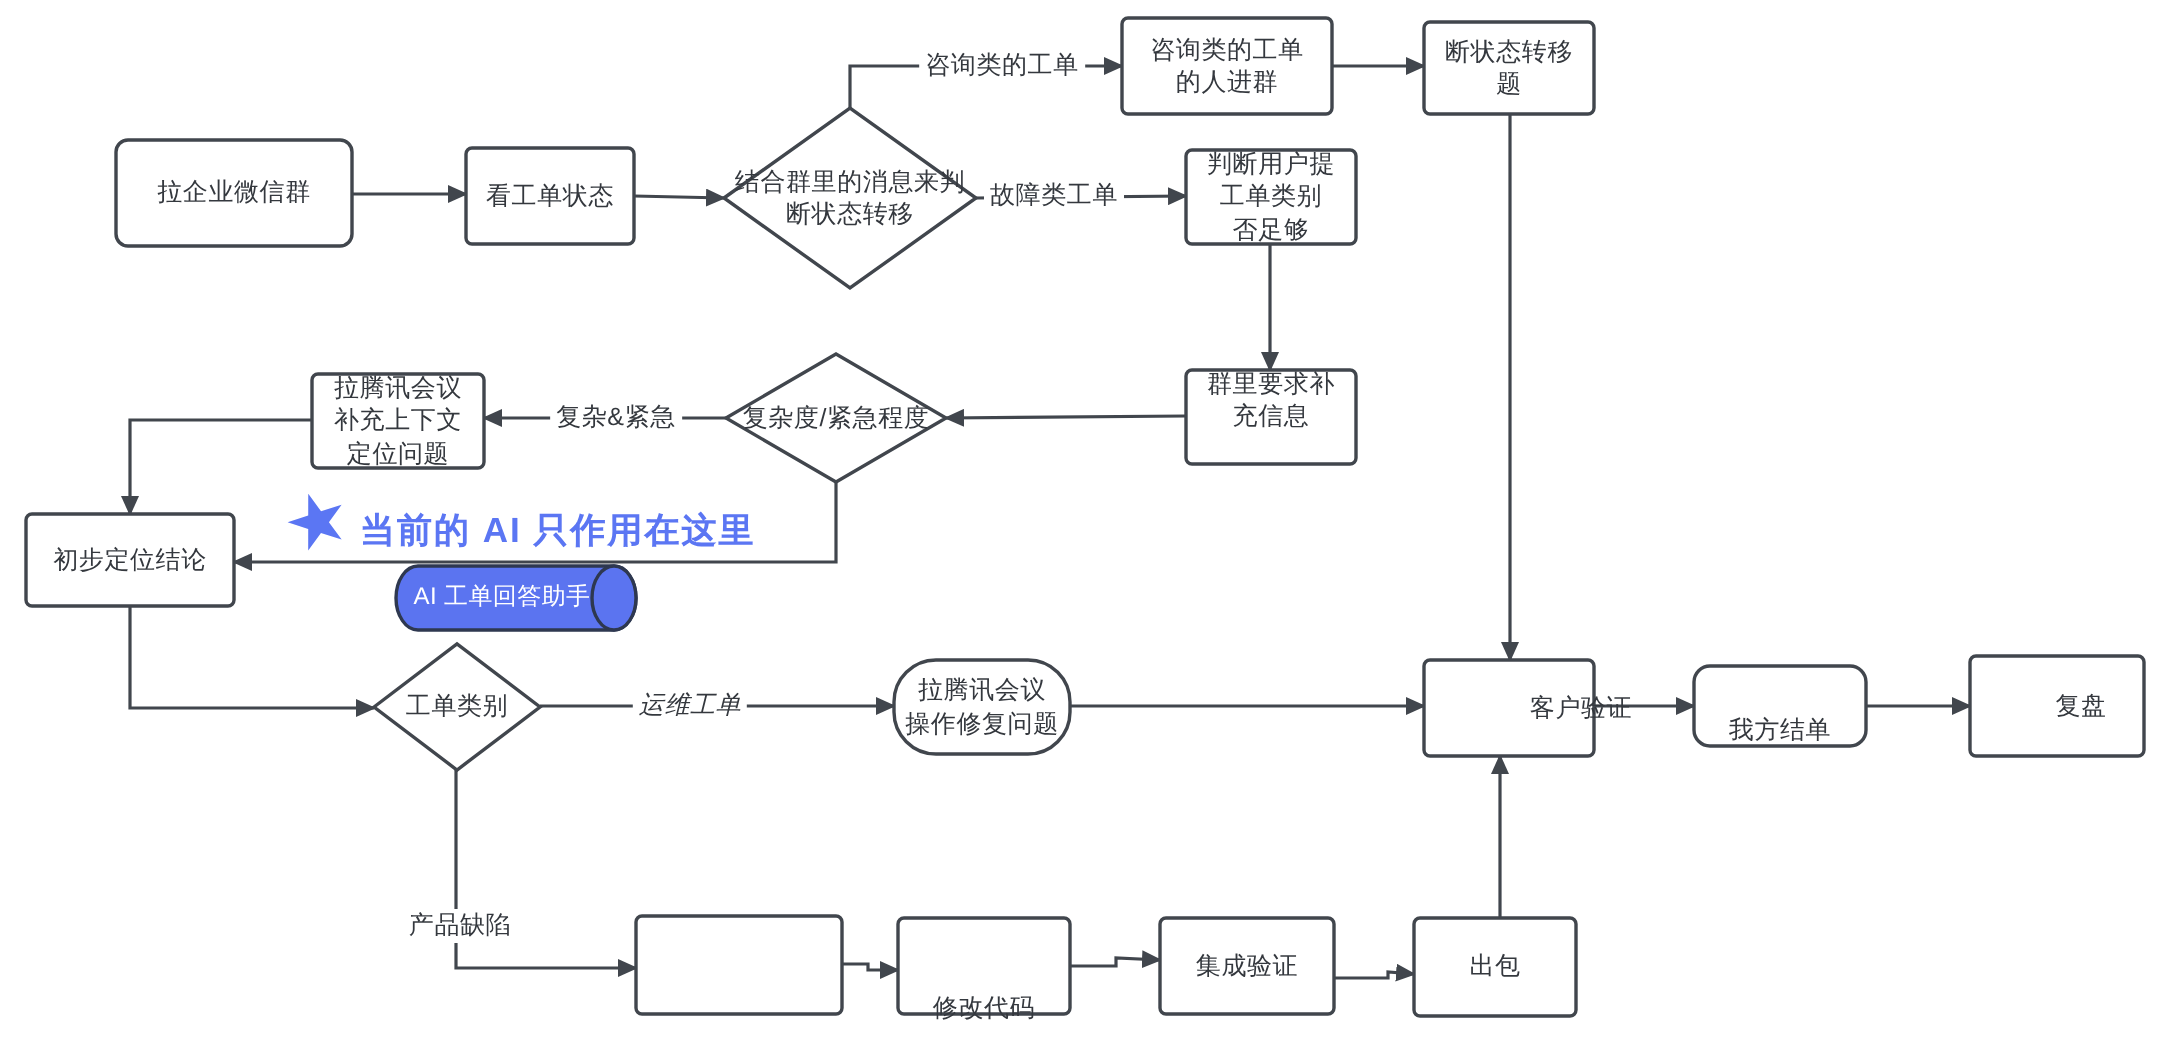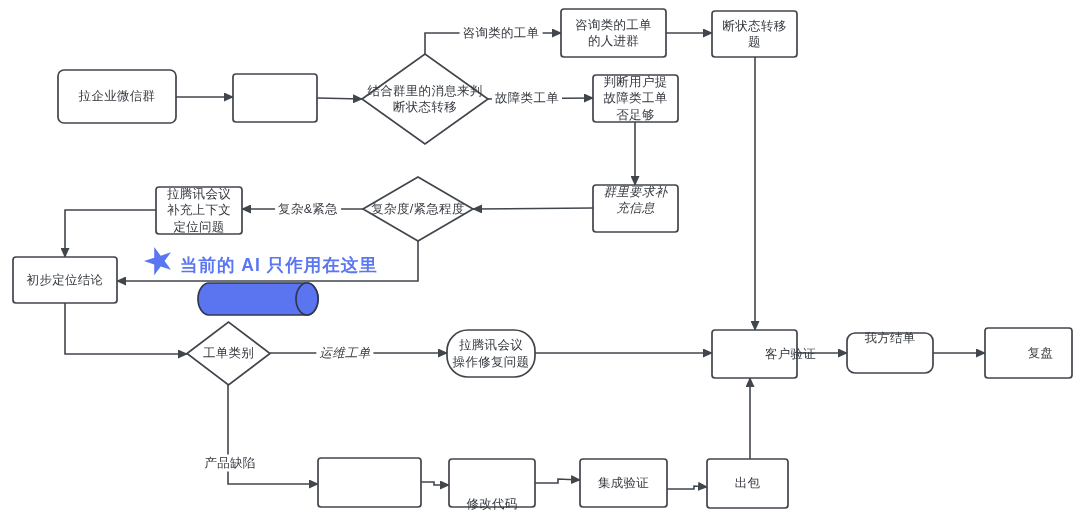--- a/index.html
+++ b/index.html
@@ -137,42 +137,44 @@
       </g>
   </svg>
 
   <div class="labels-layer">
       <span class="edge-label" style="left: 501px; top: 33px;">咨询类的工单</span>
       <span class="edge-label" style="left: 527px; top: 98px;">故障类工单</span>
       <span class="edge-label" style="left: 308px; top: 209px;">复杂&amp;紧急</span>
       <span class="edge-label" style="left: 345px; top: 353px; font-style: italic;">运维工单</span>
       <span class="edge-label" style="left: 230px; top: 463px;">产品缺陷</span>
       <div class="node-label" style="left: 58px; top: 70px; width: 118px; height: 53px;">拉企业微信群</div>
+      <div class="node-label" style="left: 233px; top: 74px; width: 84px; height: 48px;">看工单状态</div>
       <div class="node-label" style="left: 362px; top: 54px; width: 126px; height: 90px;">结合群里的消息来判
 断状态转移</div>
       <div class="node-label" style="left: 561px; top: 9px; width: 105px; height: 48px;">咨询类的工单
 的人进群</div>
       <div class="node-label" style="left: 712px; top: 11px; width: 85px; height: 46px;">断状态转移
 题</div>
       <div class="node-label" style="left: 593px; top: 75px; width: 85px; height: 47px;">判断用户提
-故障类工单
+工单类别
 否足够</div>
-      <div class="node-label" style="left: 593px; top: 185px; width: 85px; height: 30px; font-style: italic;">群里要求补
+      <div class="node-label" style="left: 593px; top: 185px; width: 85px; height: 30px;">群里要求补
 充信息</div>
       <div class="node-label" style="left: 363px; top: 177px; width: 110px; height: 64px;">复杂度/紧急程度</div>
       <div class="node-label" style="left: 156px; top: 187px; width: 86px; height: 47px;">拉腾讯会议
 补充上下文
 定位问题</div>
       <div class="node-label" style="left: 13px; top: 257px; width: 104px; height: 46px;">初步定位结论</div>
       <div class="node-label" style="left: 187px; top: 322px; width: 83px; height: 63px;">工单类别</div>
       <div class="node-label" style="left: 447px; top: 330px; width: 88px; height: 47px;">拉腾讯会议
 操作修复问题</div>
       <div class="node-label" style="left: 748px; top: 330px; width: 85px; height: 48px;">客户验证</div>
-      <div class="node-label" style="left: 847px; top: 318px; width: 86px; height: 40px;">我方结单</div>
+      <div class="node-label" style="left: 847px; top: 345px; width: 86px; height: 40px;">我方结单</div>
       <div class="node-label" style="left: 985px; top: 328px; width: 87px; height: 50px; padding-left: 12px;">复盘</div>
       <div class="node-label" style="left: 449px; top: 480px; width: 86px; height: 48px;">修改代码</div>
       <div class="node-label" style="left: 580px; top: 459px; width: 87px; height: 48px;">集成验证</div>
       <div class="node-label" style="left: 707px; top: 459px; width: 81px; height: 49px;">出包</div>
+      <div class="node-label cylinder-label" style="left: 198px; top: 283px; width: 120px; height: 32px;">AI 工单回答助手</div>
     </div>
 
   <span class="annotation-star">★</span>
   <span class="annotation-text">当前的 AI 只作用在这里</span>
 </div>
 
 </body></html>

